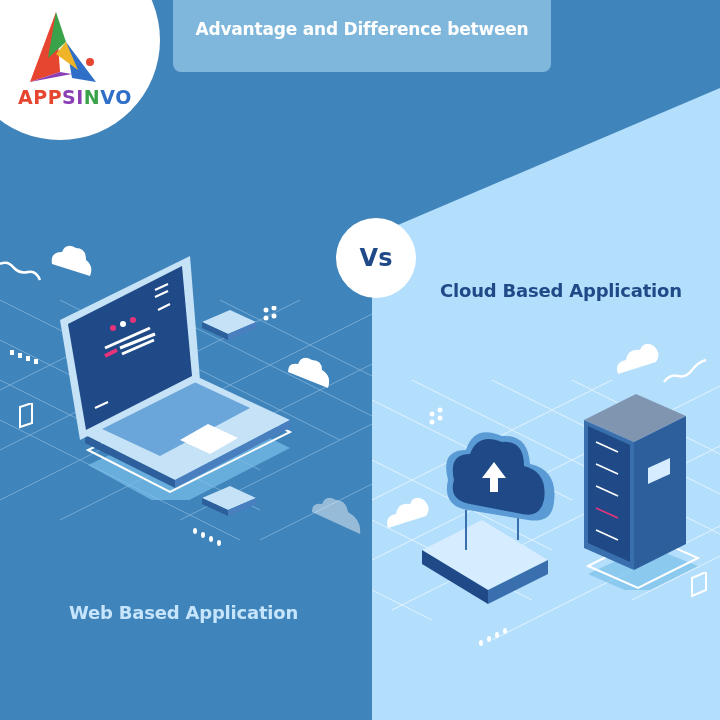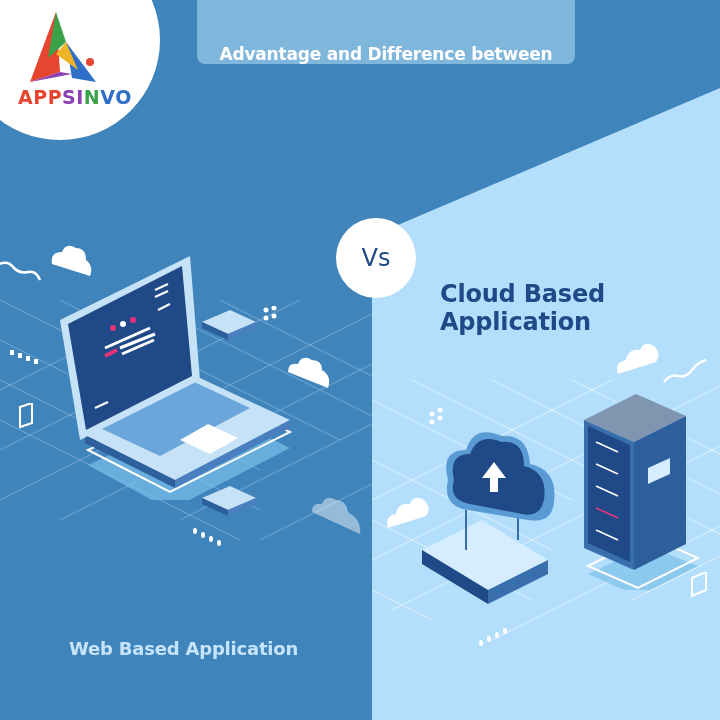--- a/index.html
+++ b/index.html
@@ -1,25 +1,25 @@
 <!DOCTYPE html>
 <html><head>
 <meta charset="utf-8">
 <style>
   html, body { margin:0; padding:0; }
   body { width:720px; height:720px; overflow:hidden; position:relative; background:#3f84bb; font-family:"DejaVu Sans", sans-serif; }
   .stage { position:absolute; inset:0; width:720px; height:720px; }
-  .title-box { position:absolute; left:197px; top:0; width:378px; height:64px; background:#7fb6dc; border-radius:0 0 8px 8px; display:flex; align-items:flex-end; justify-content:center; }
+  .title-box { position:absolute; left:173px; top:0; width:378px; height:72px; background:#7fb6dc; border-radius:0 0 8px 8px; display:flex; align-items:center; justify-content:center; }
   .title-text { color:#ffffff; font-weight:bold; font-size:17px; margin-top:-14px; letter-spacing:-0.2px; }
   .logo-circle { position:absolute; left:-40px; top:-60px; width:200px; height:200px; border-radius:50%; background:#ffffff; }
   .logo-text { position:absolute; left:18px; top:86px; font-size:19px; font-weight:bold; letter-spacing:0.5px; }
   .vs-circle { position:absolute; left:336px; top:218px; width:80px; height:80px; border-radius:50%; background:#ffffff; display:flex; align-items:center; justify-content:center; }
-  .vs-text { color:#1f4a87; font-weight:normal; font-size:24px; }
-  .cloud-title { position:absolute; left:440px; top:280px; color:#1f4a87; font-weight:bold; font-size:24px; letter-spacing:-0.2px; }
-  .web-title { position:absolute; left:69px; top:602px; color:#c6e4fb; font-weight:bold; font-size:18px; letter-spacing:-0.2px;margin-top:36px; }
+  .vs-text { color:#1f4a87; font-weight:bold; font-size:24px; }
+  .cloud-title { position:absolute; left:440px; top:280px; color:#1f4a87; font-weight:bold; font-size:18px; letter-spacing:-0.2px; }
+  .web-title { position:absolute; left:69px; top:602px; color:#c6e4fb; font-weight:bold; font-size:18px; letter-spacing:-0.2px; }
   svg { position:absolute; }
 </style>
 </head>
 <body>
 
 <div class="stage">
 
   <svg width="720" height="720" style="left:0;top:0;">
     <polygon points="372,236 720,88 720,720 372,720" fill="#b3defc"></polygon>
     <polygon points="0,712 372,712 372,720 0,720" fill="#3f84bb"></polygon>

